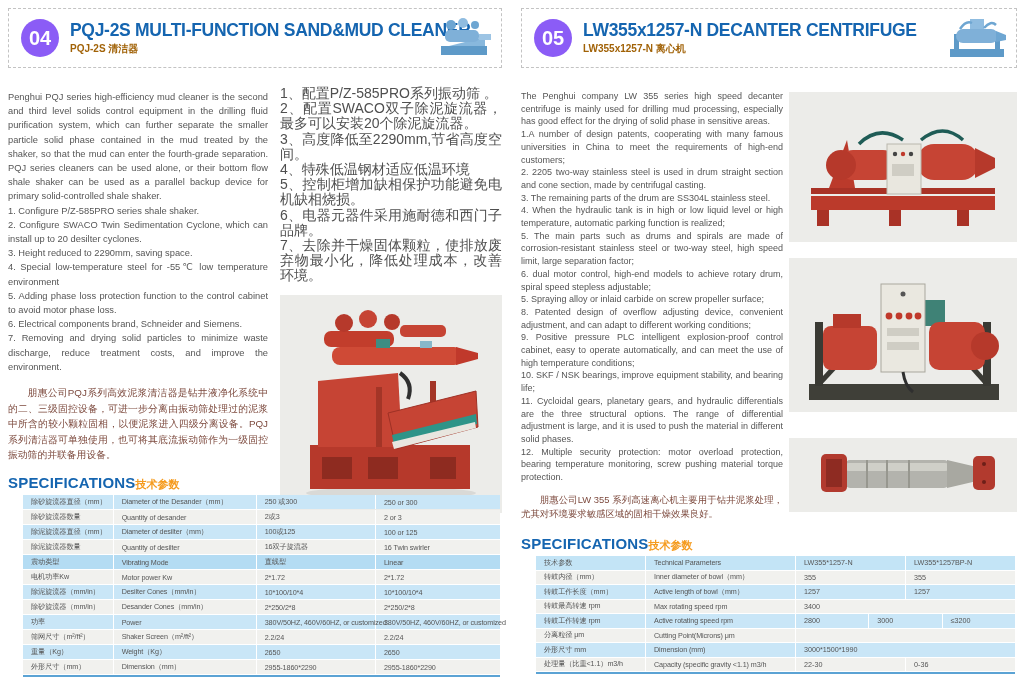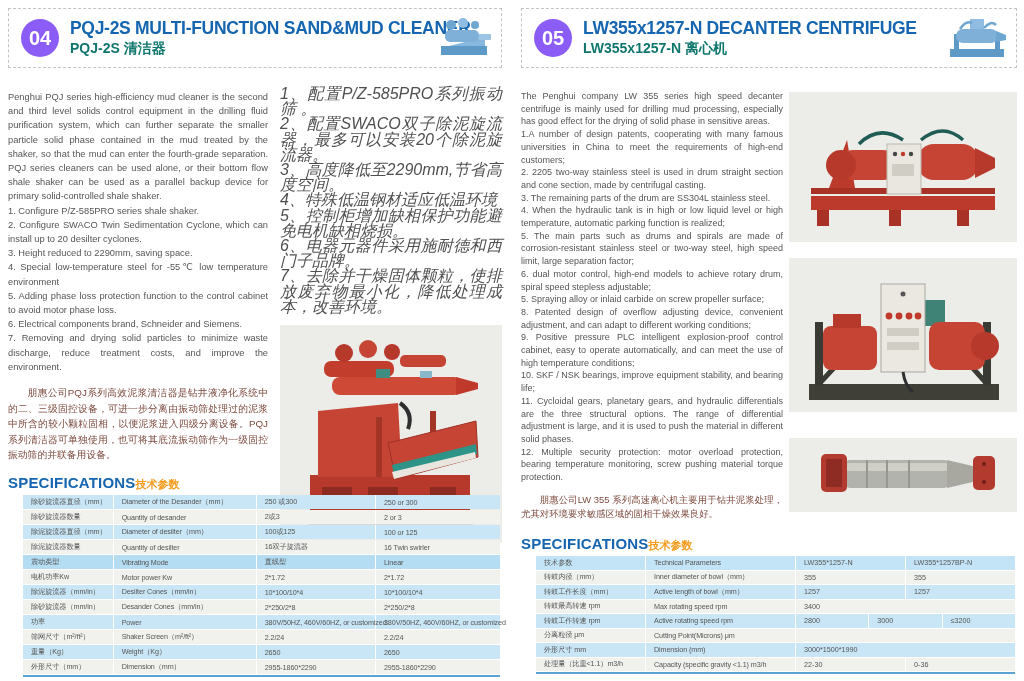--- a/index.html
+++ b/index.html
@@ -9,34 +9,34 @@
   #left-half{left:8px;width:494px;}
   #right-half{left:521px;width:496px;}
 
   
   .header-box{position:absolute;top:0;left:0;right:0;height:60px;border:1px dashed #c3c3c3;
               display:flex;align-items:center;box-sizing:border-box;padding:0 8px 0 12px;background:#fff;}
   .badge{width:38px;height:38px;border-radius:50%;background:#8b5cf6;color:#fff;font-weight:bold;
          font-size:20px;display:flex;align-items:center;justify-content:center;flex:0 0 auto;}
   .titles{margin-left:11px;flex:1;min-width:0;}
   .title{color:#1565b0;font-weight:bold;font-size:17.5px;letter-spacing:-0.3px;white-space:nowrap;}
-  .subtitle{color:#0f766e;font-weight:bold;font-size:14px;margin-top:1px;}
+  .subtitle{color:#a16207;font-weight:bold;font-size:10px;margin-top:1px;}
   .header-art{flex:0 0 auto;margin-left:4px;}
 
   
   .text-col{position:absolute;top:82px;left:0;width:260px;}
   .para{font-size:9.3px;line-height:14.2px;color:#555;text-align:justify;margin:0;}
   .feature-list{margin:0;}
   .feat-line{font-size:9.3px;line-height:14.2px;color:#555;text-align:justify;}
   .dense .para,.dense .feat-line{font-size:9px;line-height:12.7px;}
   .cn-para{font-size:9.8px;line-height:15.5px;color:#7d4a3e;text-align:justify;text-indent:2em;margin:11px 0 0 0;}
   .dense .cn-para{font-size:9.4px;line-height:13.8px;margin-top:9px;}
 
   .side-col{position:absolute;top:78px;left:272px;width:222px;}
-  .cn-list .feat-line{font-size:16px;line-height:15.2px;color:#4f4f4f;text-align:justify;font-style:italic;}
+  .cn-list .feat-line{font-size:14px;line-height:15.2px;color:#4f4f4f;text-align:justify;}
   .photo-box{background:#ecece9;margin-top:11px;}
 
   .images-col{position:absolute;top:84px;left:268px;width:228px;}
   .img-box{background:#ecece9;margin-bottom:16px;overflow:hidden;}
   .img-box.last{margin-bottom:0;}
   .img-box.gap-lg{margin-bottom:26px;}
 
   
   .spec-head{position:absolute;left:0;display:flex;align-items:baseline;gap:0;}
   .spec-en{font-size:15px;font-weight:800;color:#1565b0;letter-spacing:.2px;}

